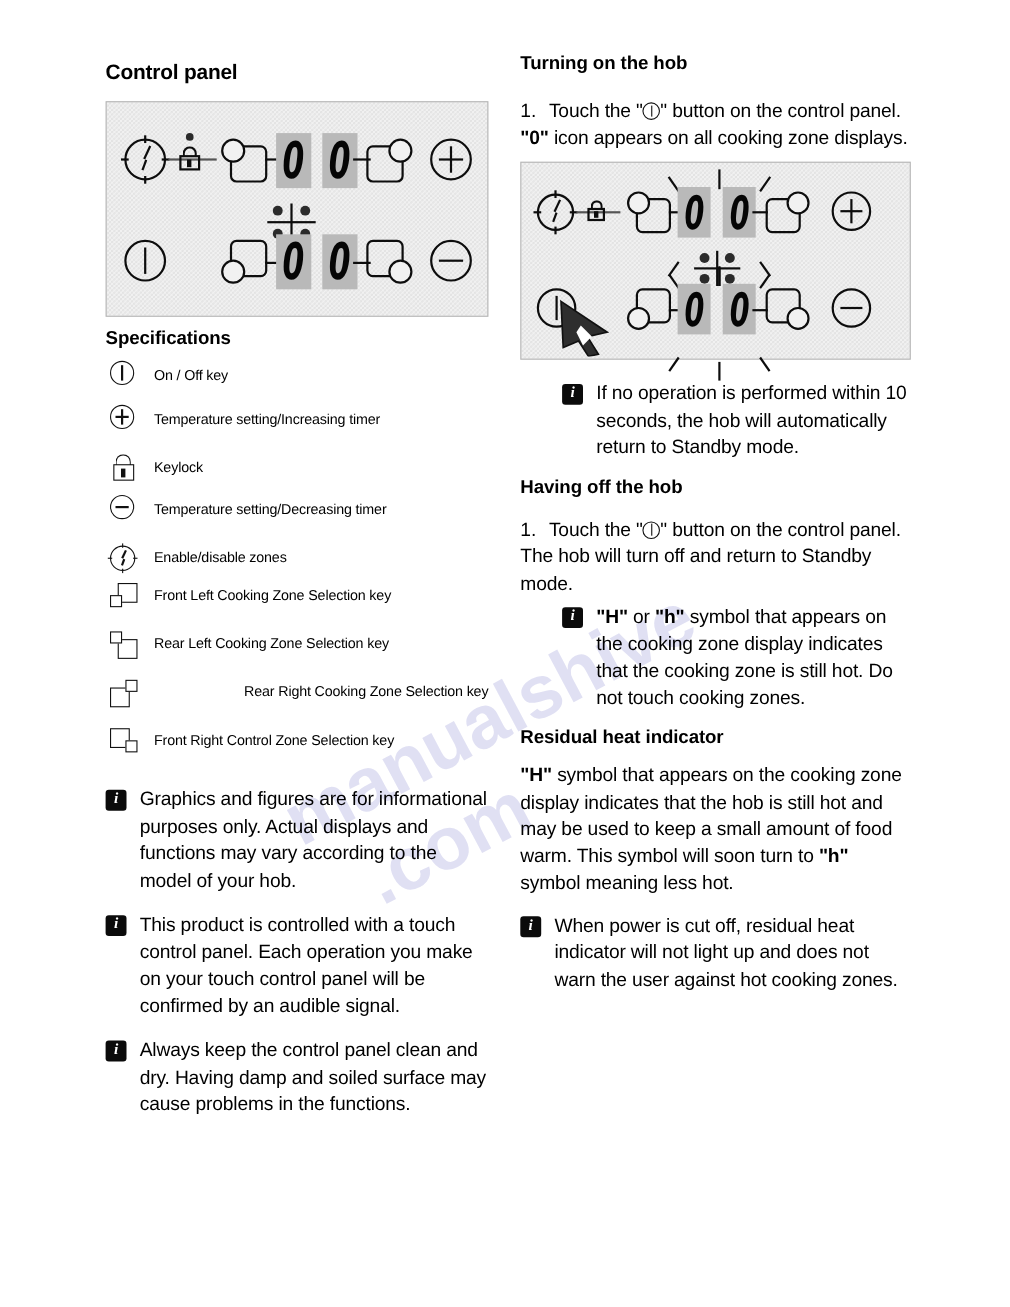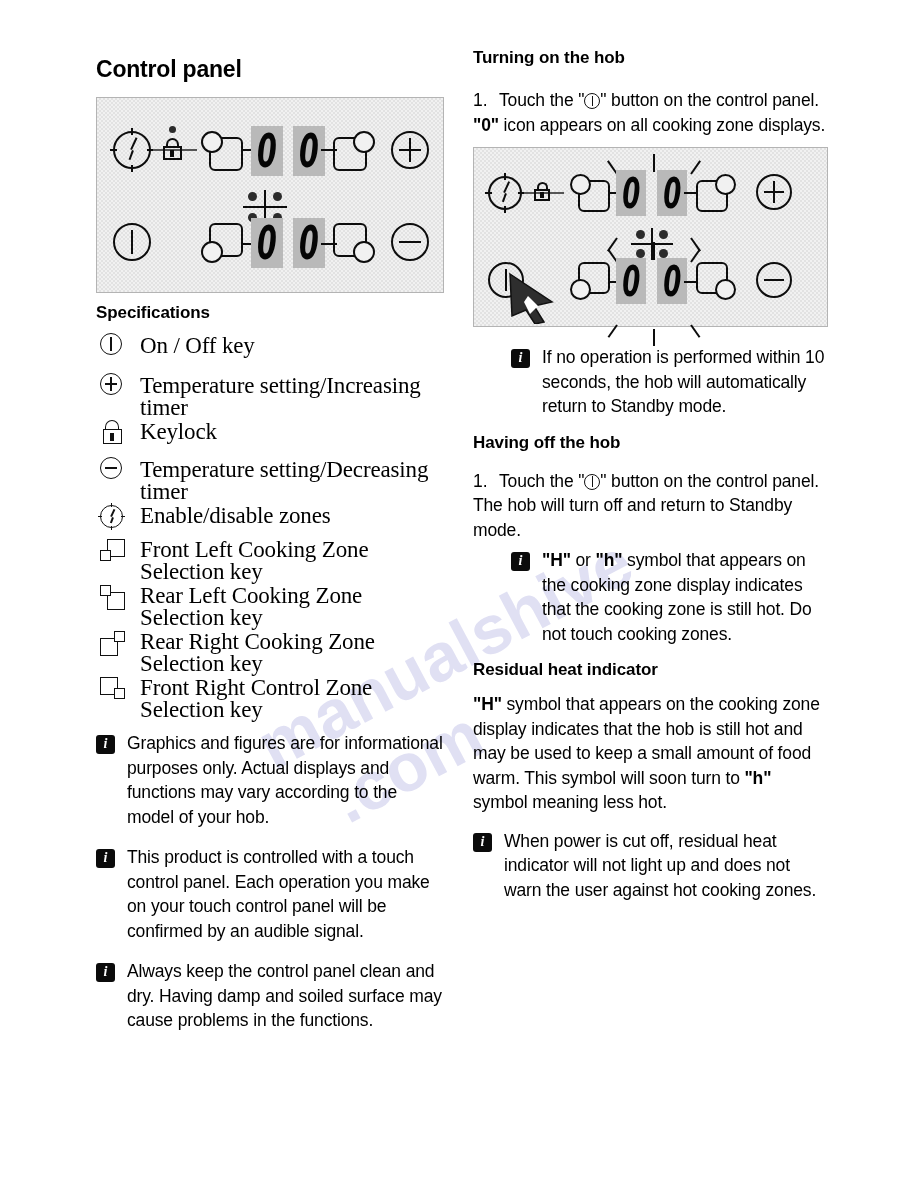--- a/index.html
+++ b/index.html
@@ -29,21 +29,21 @@
     width: 348px;
   }
   .col-right {
     position: absolute;
     left: 473px;
     top: 48px;
     width: 355px;
   }
 
   h2.section-title {
-    font-size: 23px;
+    font-size: 19px;
     font-weight: bold;
     margin: 0 0 14px 0;
     letter-spacing: -0.2px;
   }
   h3.sub-title {
     font-size: 17px;
     font-weight: bold;
     margin: 0 0 6px 0;
     letter-spacing: -0.1px;
   }
@@ -255,25 +255,24 @@
     align-items: flex-start;
     min-height: 22px;
   }
   .spec-icon {
     width: 44px;
     flex: 0 0 44px;
     position: relative;
     height: 34px;
   }
   .spec-label {
-    font-size: 23px;
+    font-size: 13px;
     line-height: 22px;
     letter-spacing: -0.15px;
     padding-top: 2px;
-    font-family: Liberation Serif, serif;
   }
 
   
   .si-circ {
     position: absolute;
     width: 22px; height: 22px;
     border: 1.6px solid #111;
     border-radius: 50%;
     box-sizing: border-box;
     left: 4px;

